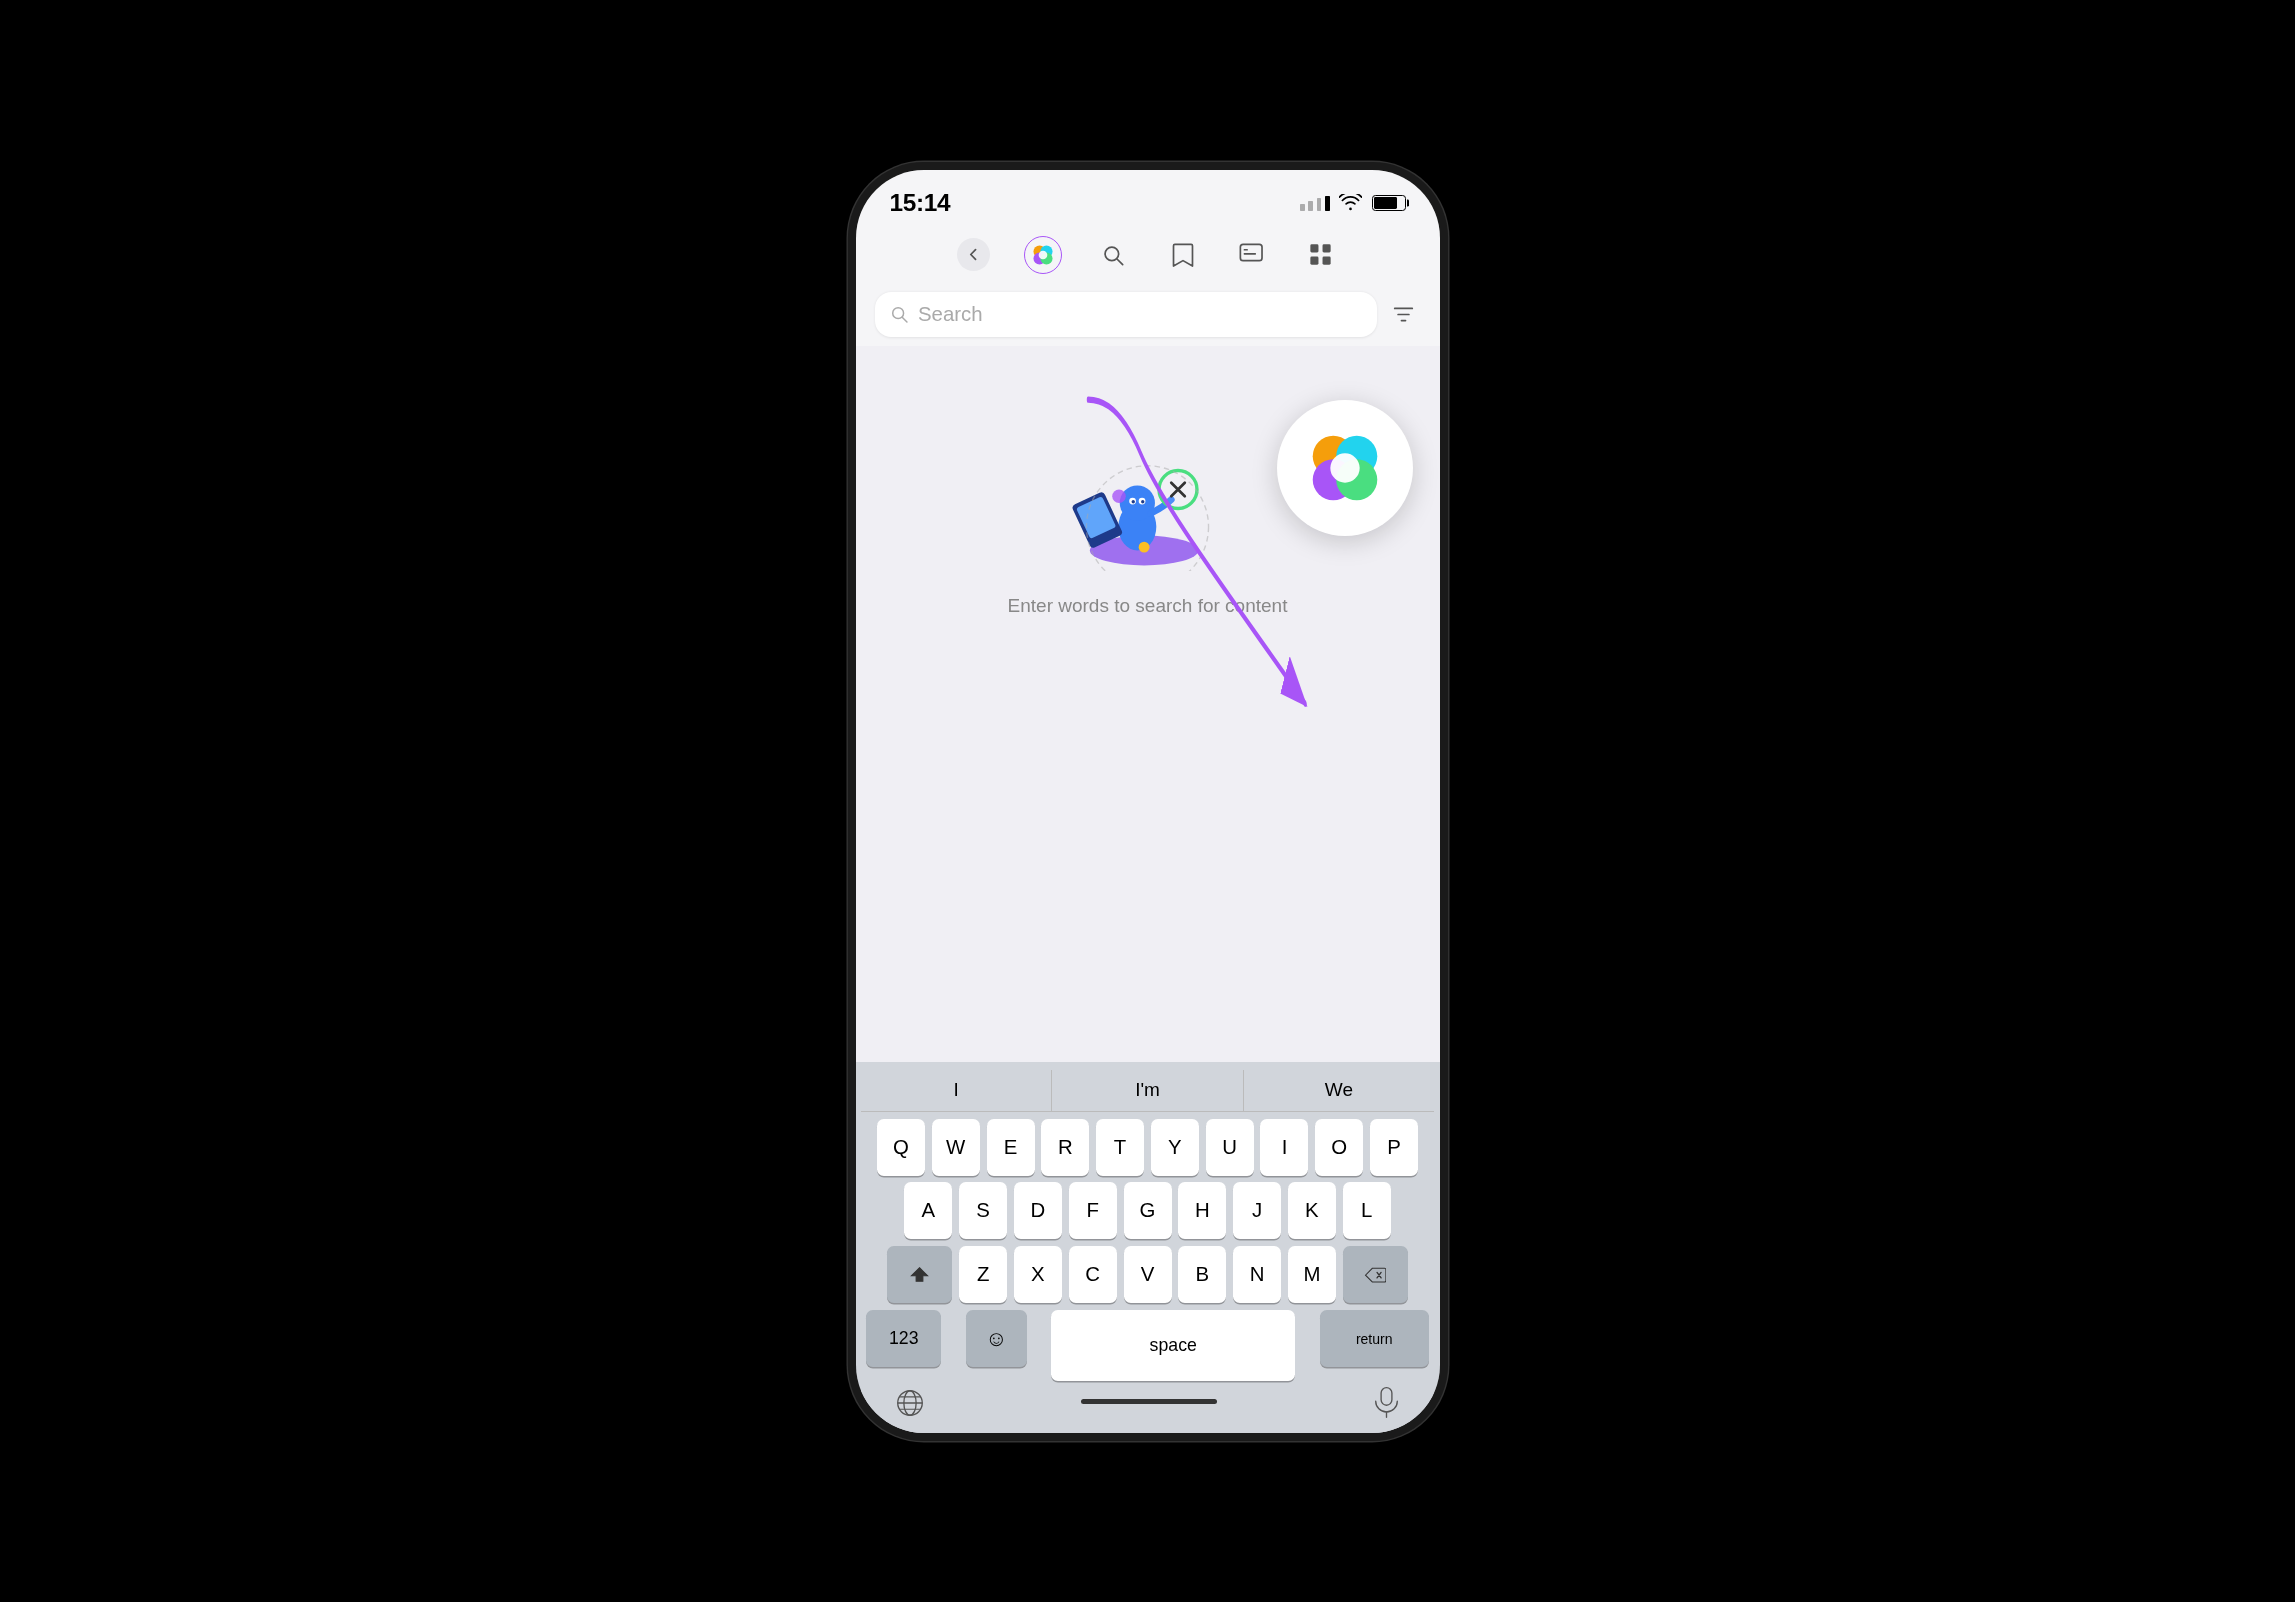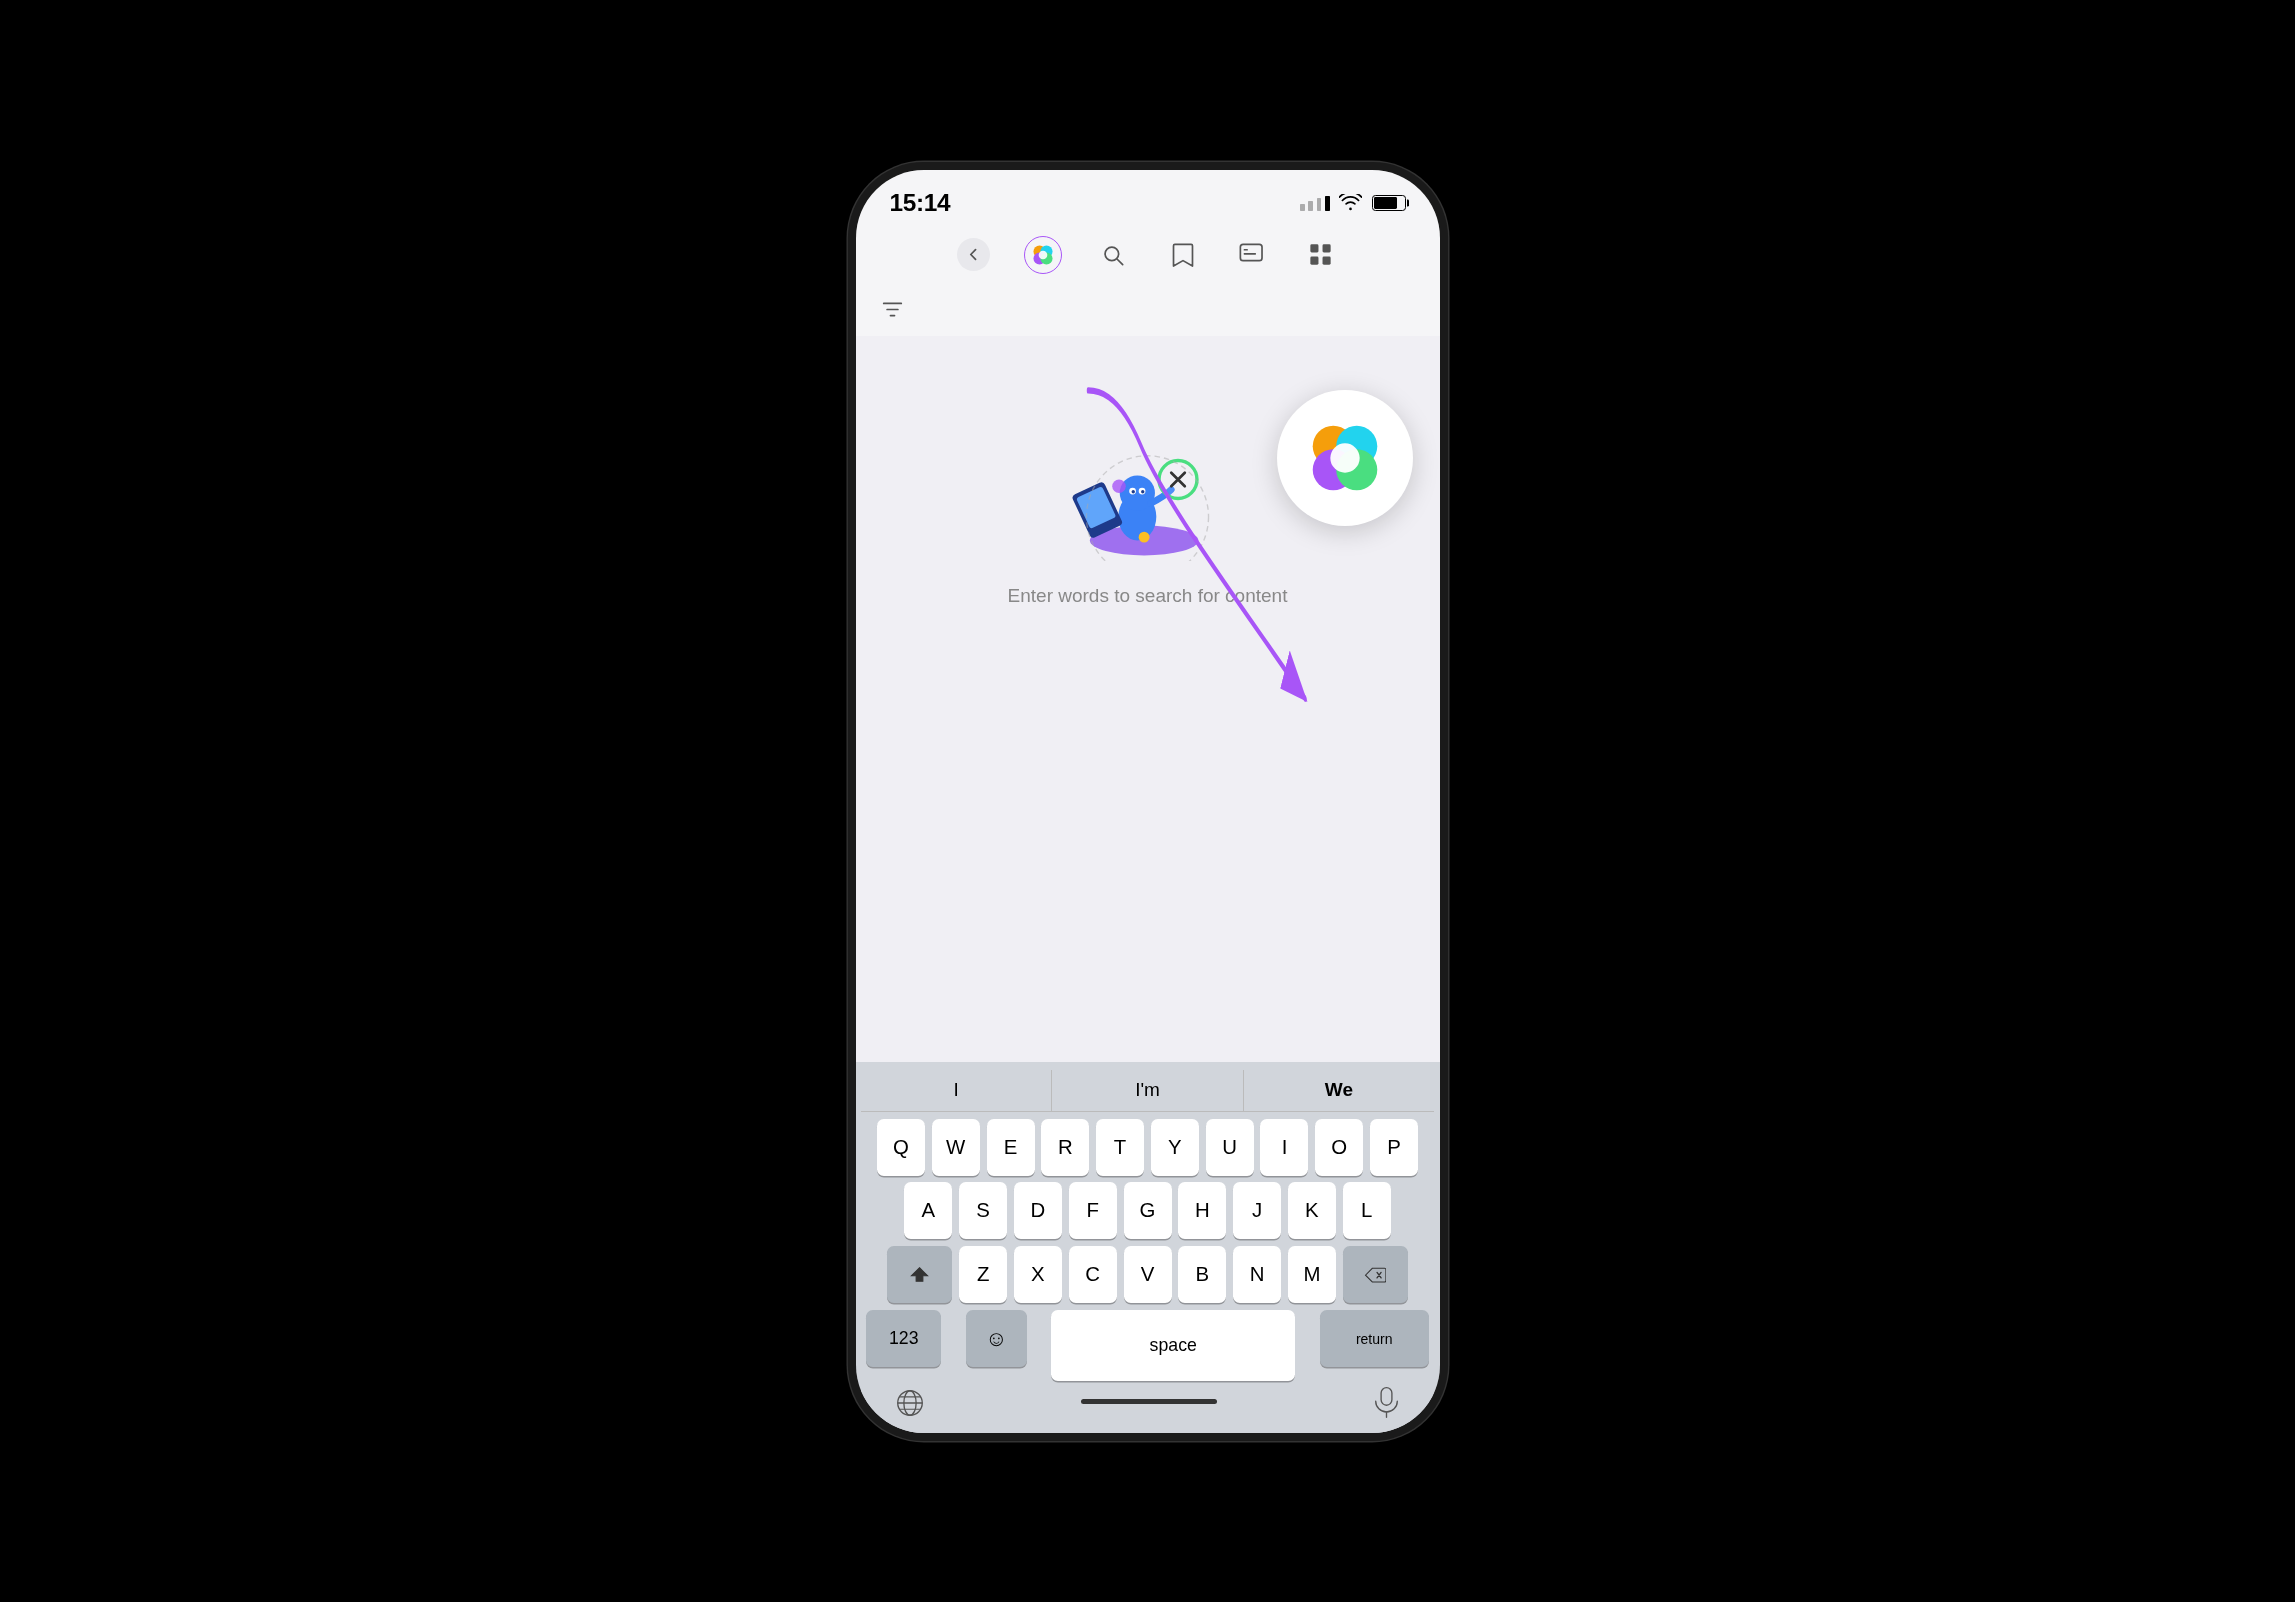--- a/index.html
+++ b/index.html
@@ -239,21 +239,21 @@
 
     .suggestion {
       flex: 1;
       text-align: center;
       padding: 9.5px 0;
       font-size: 19px;
       color: #000;
       border-right: 0.7px solid #bbb;
       cursor: pointer;
     }
-    .suggestion:last-child { border-right: none; font-weight: bold; }
+    .suggestion:last-child { border-right: none; }
 
     .keyboard-row {
       display: flex;
       justify-content: center;
       gap: 6.8px;
       margin-bottom: 6.8px;
     }
 
     .key {
       background: #fff;
@@ -404,20 +404,27 @@
       <svg width="23" height="23" viewBox="0 0 34 34" fill="none">
         <rect x="2" y="2" width="12" height="12" rx="2" fill="#555"></rect>
         <rect x="20" y="2" width="12" height="12" rx="2" fill="#555"></rect>
         <rect x="2" y="20" width="12" height="12" rx="2" fill="#555"></rect>
         <rect x="20" y="20" width="12" height="12" rx="2" fill="#555"></rect>
       </svg>
     </div>
   </div>
 
   <div class="search-bar-container">
+    <div class="search-bar">
+      <svg width="19" height="19" viewBox="0 0 28 28" fill="none">
+        <circle cx="12" cy="12" r="8" stroke="#aaa" stroke-width="2.2"></circle>
+        <path d="M18 18L25 25" stroke="#aaa" stroke-width="2.2" stroke-linecap="round"></path>
+      </svg>
+      <span class="search-bar-placeholder">Search</span>
+    </div>
     <div class="filter-btn">
       <svg width="23" height="23" viewBox="0 0 34 34" fill="none">
         <path d="M4 8h26M9 17h16M14 26h6" stroke="#555" stroke-width="2.5" stroke-linecap="round"></path>
       </svg>
     </div>
   </div>
 
   <div class="main-content">
 
     <div class="illustration-area">

